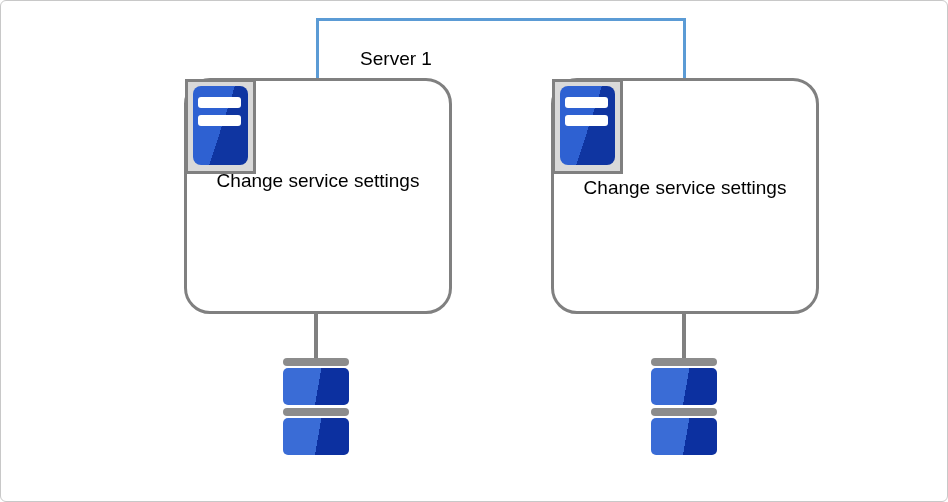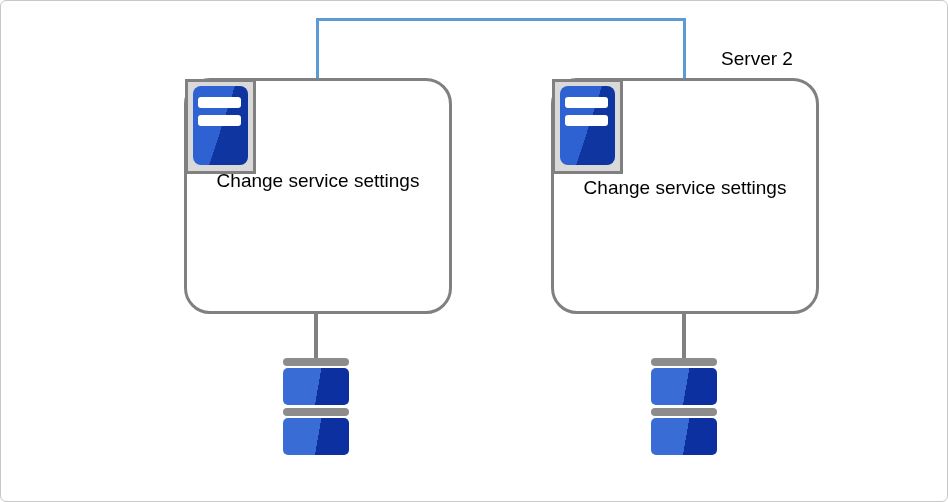--- a/index.html
+++ b/index.html
@@ -67,21 +67,21 @@
     font-size:20px;line-height:24px;white-space:nowrap;
   }
 </style>
 </head>
 <body>
 
 <div class="canvas">
 
   <div class="net-bracket"></div>
 
-  <div class="server-label s2">Server 2</div>
+  <div class="server-label s1">Server 1</div>
 
   <div class="server-box b1">
     <div class="tower-frame">
       <div class="tower">
         <div class="tower-bar bar1"></div>
         <div class="tower-bar bar2"></div>
       </div>
     </div>
     <div class="service-text">Change service settings</div>
   </div>

